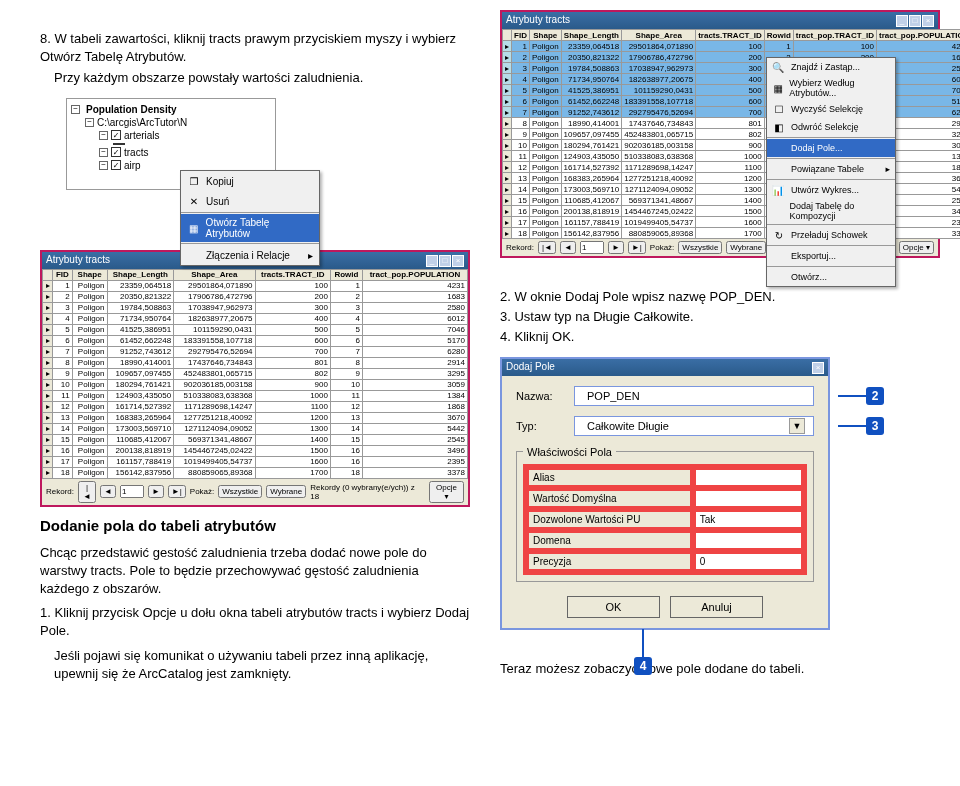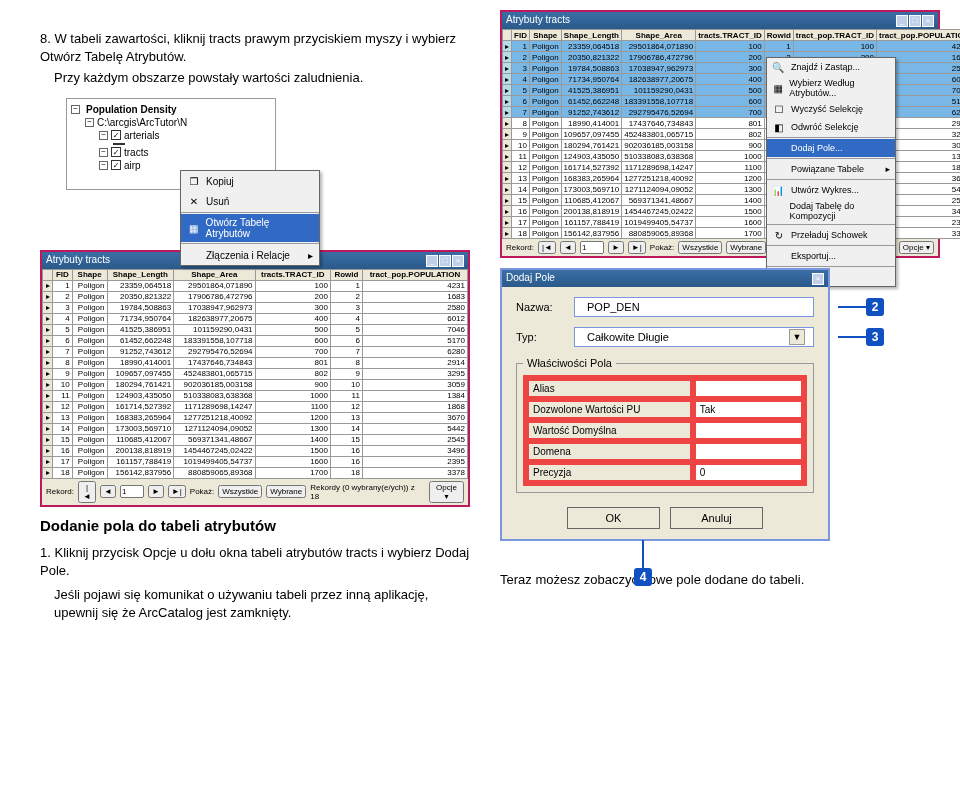--- a/index.html
+++ b/index.html
@@ -346,20 +346,21 @@
           <button>►|</button>
           <span>Pokaż:</span>
           <button>Wszystkie</button>
           <button>Wybrane</button>
           <span>Rekordy (0 wybrany(e/ych)) z 18</span>
           <button style="margin-left:auto"><span>Opcje</span> ▾</button>
         </div>
       </div>
 
       <div class="heading">Dodanie pola do tabeli atrybutów</div>
+      <div class="body-text">Chcąc przedstawić gestość zaludnienia trzeba dodać nowe pole do warstwy tracts. Pole to będzie przechowywać gęstość zaludnienia każdego z obszarów.</div>
       <div class="body-text">
         <span>1.</span> <span>Kliknij przycisk Opcje u dołu okna tabeli atrybutów tracts i wybierz Dodaj Pole.</span>
       </div>
       <div class="body-text" style="margin-left:14px">Jeśli pojawi się komunikat o używaniu tabeli przez inną aplikację, upewnij się że ArcCatalog jest zamknięty.</div>
     </div>
 
     <div class="col" style="position:relative; flex:1;">
 
       <div class="attr-table-win" style="width:440px; margin-top:-20px; position:relative;">
         <div class="win-title">
@@ -643,20 +644,25 @@
               <span>Eksportuj...</span>
             </div>
           <div class="ctx-sep"></div>
           <div class="ctx-item">
               <span class="ctx-icon"></span>
               <span>Otwórz...</span>
             </div>
         </div>
       </div>
 
+      <div class="steps-list" style="margin-top:30px">
+        <div><span>2.</span> <span>W oknie  Dodaj Pole wpisz nazwę POP_DEN.</span></div>
+        <div><span>3.</span> <span>Ustaw typ na Długie Całkowite.</span></div>
+        <div><span>4.</span> <span>Kliknij OK.</span></div>
+      </div>
 
       <div style="position:relative">
       <div class="dlg" style="margin-top:10px;">
         <div class="win-title">
               <span>Dodaj Pole</span>
           <span class="win-btns"><span>×</span></span>
         </div>
         <div class="dlg-body">
           <div class="dlg-row">
             <label>Nazwa:</label>
@@ -671,26 +677,26 @@
           </div>
           <fieldset class="fieldset">
             <legend>Właściwości Pola</legend>
             <table class="prop-tbl">
               <tbody>
                     <tr>
                       <td>Alias</td>
                       <td></td>
                     </tr>
               <tr>
+                      <td>Wartość Domyślna</td>
+                      <td></td>
+                    </tr>
+              <tr>
                       <td>Dozwolone Wartości PU</td>
                       <td>Tak</td>
-                    </tr>
-              <tr>
-                      <td>Wartość Domyślna</td>
-                      <td></td>
                     </tr>
               <tr>
                       <td>Domena</td>
                       <td></td>
                     </tr>
               <tr>
                       <td>Precyzja</td>
                       <td>0</td>
                     </tr>
             </tbody>

